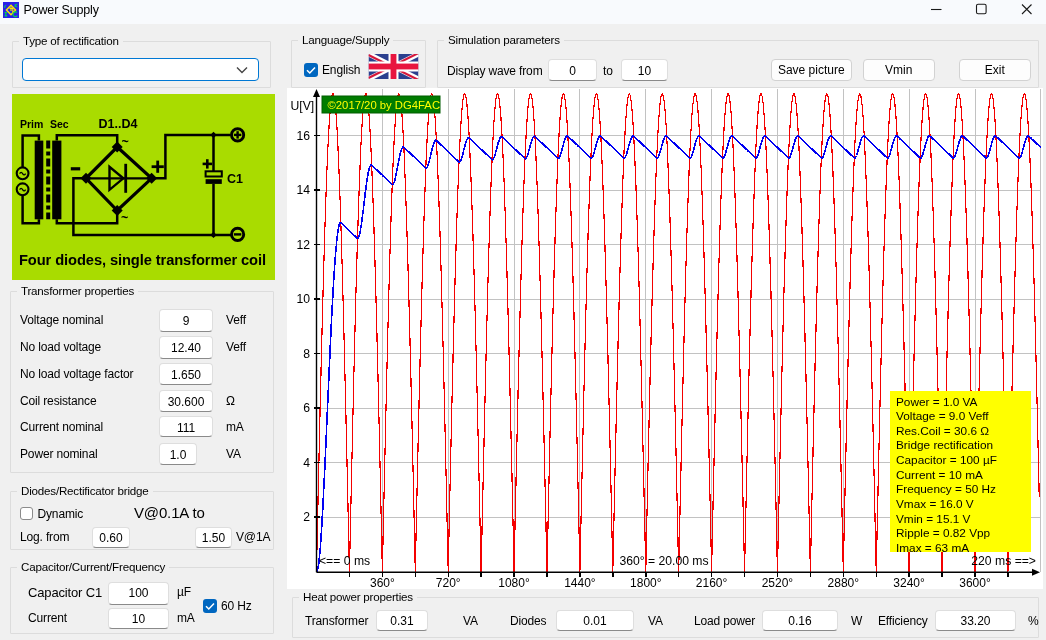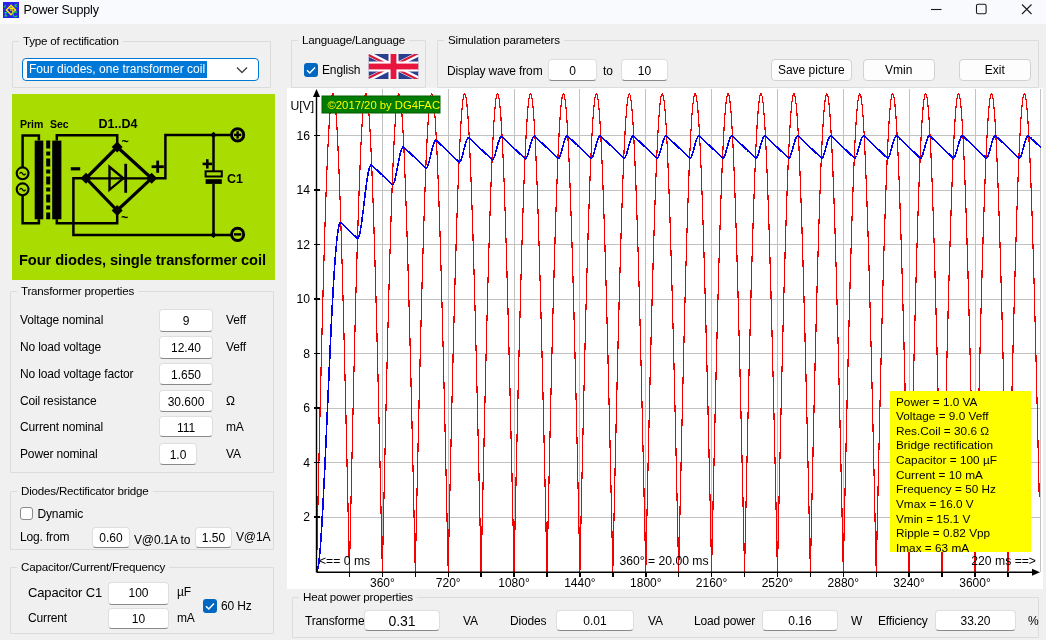--- a/index.html
+++ b/index.html
@@ -121,21 +121,20 @@
     <text x="896" y="478.8" class="t12">Current = 10 mA</text>
     <text x="896" y="493.4" class="t12">Frequency = 50 Hz</text>
     <text x="896" y="508.1" class="t12">Vmax = 16.0 V</text>
     <text x="896" y="522.7" class="t12">Vmin = 15.1 V</text>
     <text x="896" y="537.4" class="t12">Ripple = 0.82 Vpp</text>
     <text x="896" y="552.0" class="t12">Imax = 63 mA</text>
 </svg>
 <div class="grp" style="left:12px;top:41px;width:259px;height:47px"></div>
 <div class="glab" style="left:19px;top:34px">Type of rectification</div>
 <div style="position:absolute;left:22px;top:58px;width:237px;height:23px;background:#fff;border:1.6px solid #0078d4;border-radius:4px">
-<div style="position:absolute;left:4px;top:2.2px;background:#0078d7;color:#fff;font-size:12px;line-height:16.5px;padding:0 2px">Four diodes, one transformer coil</div>
 <svg width="12" height="8" viewBox="0 0 12 8" style="position:absolute;right:10px;top:7px">
       <path d="M1,1.5 L6,6.5 L11,1.5" stroke="#454545" stroke-width="1.4" fill="none"></path>
     </svg>
   </div>
 <svg width="263" height="186" viewBox="12 94 263 186" style="position:absolute;left:12px;top:94px">
 <rect x="12" y="94" width="263" height="186" fill="#a9dc00"></rect>
 <g stroke="#000" fill="none" stroke-width="2.5">
 <path d="M22.6,168.1 V135.5 H38.9 V140.6"></path>
 <path d="M22.6,194.5 V223.2 H38.9 V219.3"></path>
 <path d="M56.8,140.6 V135.2 H117.2 V149"></path>
@@ -203,37 +202,37 @@
 <div class="lab" style="left:226px;top:420.2px;font-size:12px">mA</div>
 <div class="lab" style="left:20px;top:446.9px;font-size:12px">Power nominal</div>
 <div class="inp" style="left:159px;top:442.9px;width:38px;height:22.5px;line-height:22.5px;font-size:12px">1.0</div>
 <div class="lab" style="left:226px;top:446.9px;font-size:12px">VA</div>
 <div class="grp" style="left:10px;top:491px;width:264px;height:59px"></div>
 <div class="glab" style="left:17px;top:484px">Diodes/Rectificator bridge</div>
 <div style="position:absolute;left:20px;top:506.5px;width:13px;height:13px;background:#fff;border:1px solid #8b8b8b;border-radius:3px;box-sizing:border-box"></div>
 <div class="lab" style="left:37.5px;top:506.5px;font-size:12px">Dynamic</div>
 <div class="lab" style="left:20px;top:529.5px;font-size:12px">Log. from</div>
 <div class="inp" style="left:92px;top:527px;width:38px;height:20.5px;line-height:20.5px;font-size:12px">0.60</div>
-<div class="lab" style="left:134px;top:533px;font-size:12px">V@0.1A to</div>
+<div class="lab" style="left:134px;top:504px;font-size:15px">V@0.1A to</div>
 <div class="inp" style="left:195px;top:527px;width:37px;height:20.5px;line-height:20.5px;font-size:12px">1.50</div>
 <div class="lab" style="left:236px;top:529.5px;font-size:12px">V@1A</div>
 <div class="grp" style="left:10px;top:567px;width:264px;height:67px"></div>
 <div class="glab" style="left:17px;top:560px">Capacitor/Current/Frequency</div>
 <div class="lab" style="left:28px;top:584.5px;font-size:13px">Capacitor C1</div>
 <div class="inp" style="left:108px;top:581.5px;width:61px;height:23px;line-height:21.5px;font-size:12px">100</div>
 <div class="lab" style="left:177px;top:584.5px;font-size:12px">µF</div>
 <div class="lab" style="left:28px;top:610.5px;font-size:12px">Current</div>
 <div class="inp" style="left:108px;top:607.5px;width:61px;height:21.5px;line-height:21.5px;font-size:12px">10</div>
 <div class="lab" style="left:177px;top:610.5px;font-size:12px">mA</div>
 <div style="position:absolute;left:203px;top:598.5px;width:14px;height:14px;background:#0067c0;border-radius:3px"><svg width="14" height="14" viewBox="0 0 14 14">
       <path d="M3,7.2 L5.8,10 L11,4.6" stroke="#fff" stroke-width="1.5" fill="none"></path>
     </svg></div>
 <div class="lab" style="left:221px;top:599px;font-size:12px">60 Hz</div>
 <div class="grp" style="left:291px;top:40px;width:135px;height:48px"></div>
-<div class="glab" style="left:298px;top:33px">Language/Language</div>
+<div class="glab" style="left:298px;top:33px">Language/Supply</div>
 <div style="position:absolute;left:304px;top:62.5px;width:14px;height:14px;background:#0067c0;border-radius:3px"><svg width="14" height="14" viewBox="0 0 14 14">
       <path d="M3,7.2 L5.8,10 L11,4.6" stroke="#fff" stroke-width="1.5" fill="none"></path>
     </svg></div>
 <div class="lab" style="left:322px;top:63px;font-size:12px">English</div>
 <svg width="51" height="25" viewBox="0 0 60 30" style="position:absolute;left:367.5px;top:54px">
 <clipPath id="fc">
       <rect width="60" height="30"></rect>
     </clipPath>
 <g clip-path="url(#fc)">
 <rect width="60" height="30" fill="#2b3f8e"></rect>
@@ -251,21 +250,21 @@
 <div class="lab" style="left:447px;top:63.5px;font-size:12px">Display wave from</div>
 <div class="inp" style="left:548px;top:59px;width:49px;height:22px;line-height:22px;font-size:12px">0</div>
 <div class="lab" style="left:603px;top:63.5px;font-size:12px">to</div>
 <div class="inp" style="left:621px;top:59px;width:47px;height:22px;line-height:22px;font-size:12px">10</div>
 <div class="btn" style="left:770.5px;top:59px;width:81.5px;height:22px;line-height:21px">Save picture</div>
 <div class="btn" style="left:862.5px;top:59px;width:72.5px;height:22px;line-height:21px">Vmin</div>
 <div class="btn" style="left:958.5px;top:59px;width:72.5px;height:22px;line-height:21px">Exit</div>
 <div class="grp" style="left:292px;top:597px;width:747px;height:41px"></div>
 <div class="glab" style="left:299px;top:590px">Heat power properties</div>
 <div class="lab" style="left:305px;top:613.5px;font-size:12px">Transformer</div>
-<div class="inp" style="left:364px;top:609.5px;width:76px;height:21px;line-height:21px;font-size:14px">0.31</div>
+<div class="inp" style="left:376px;top:609.5px;width:52px;height:21px;line-height:21px;font-size:12px">0.31</div>
 <div class="lab" style="left:463px;top:613.5px;font-size:12px">VA</div>
 <div class="lab" style="left:510px;top:613.5px;font-size:12px">Diodes</div>
 <div class="inp" style="left:556px;top:609.5px;width:78px;height:21px;line-height:21px;font-size:12px">0.01</div>
 <div class="lab" style="left:648px;top:613.5px;font-size:12px">VA</div>
 <div class="lab" style="left:694px;top:613.5px;font-size:12px">Load power</div>
 <div class="inp" style="left:762px;top:609.5px;width:76px;height:21px;line-height:21px;font-size:12px">0.16</div>
 <div class="lab" style="left:851px;top:613.5px;font-size:12px">W</div>
 <div class="lab" style="left:878px;top:613.5px;font-size:12px">Efficiency</div>
 <div class="inp" style="left:935px;top:609.5px;width:81px;height:21px;line-height:21px;font-size:12px">33.20</div>
 <div class="lab" style="left:1028px;top:613.5px;font-size:12px">%</div>

